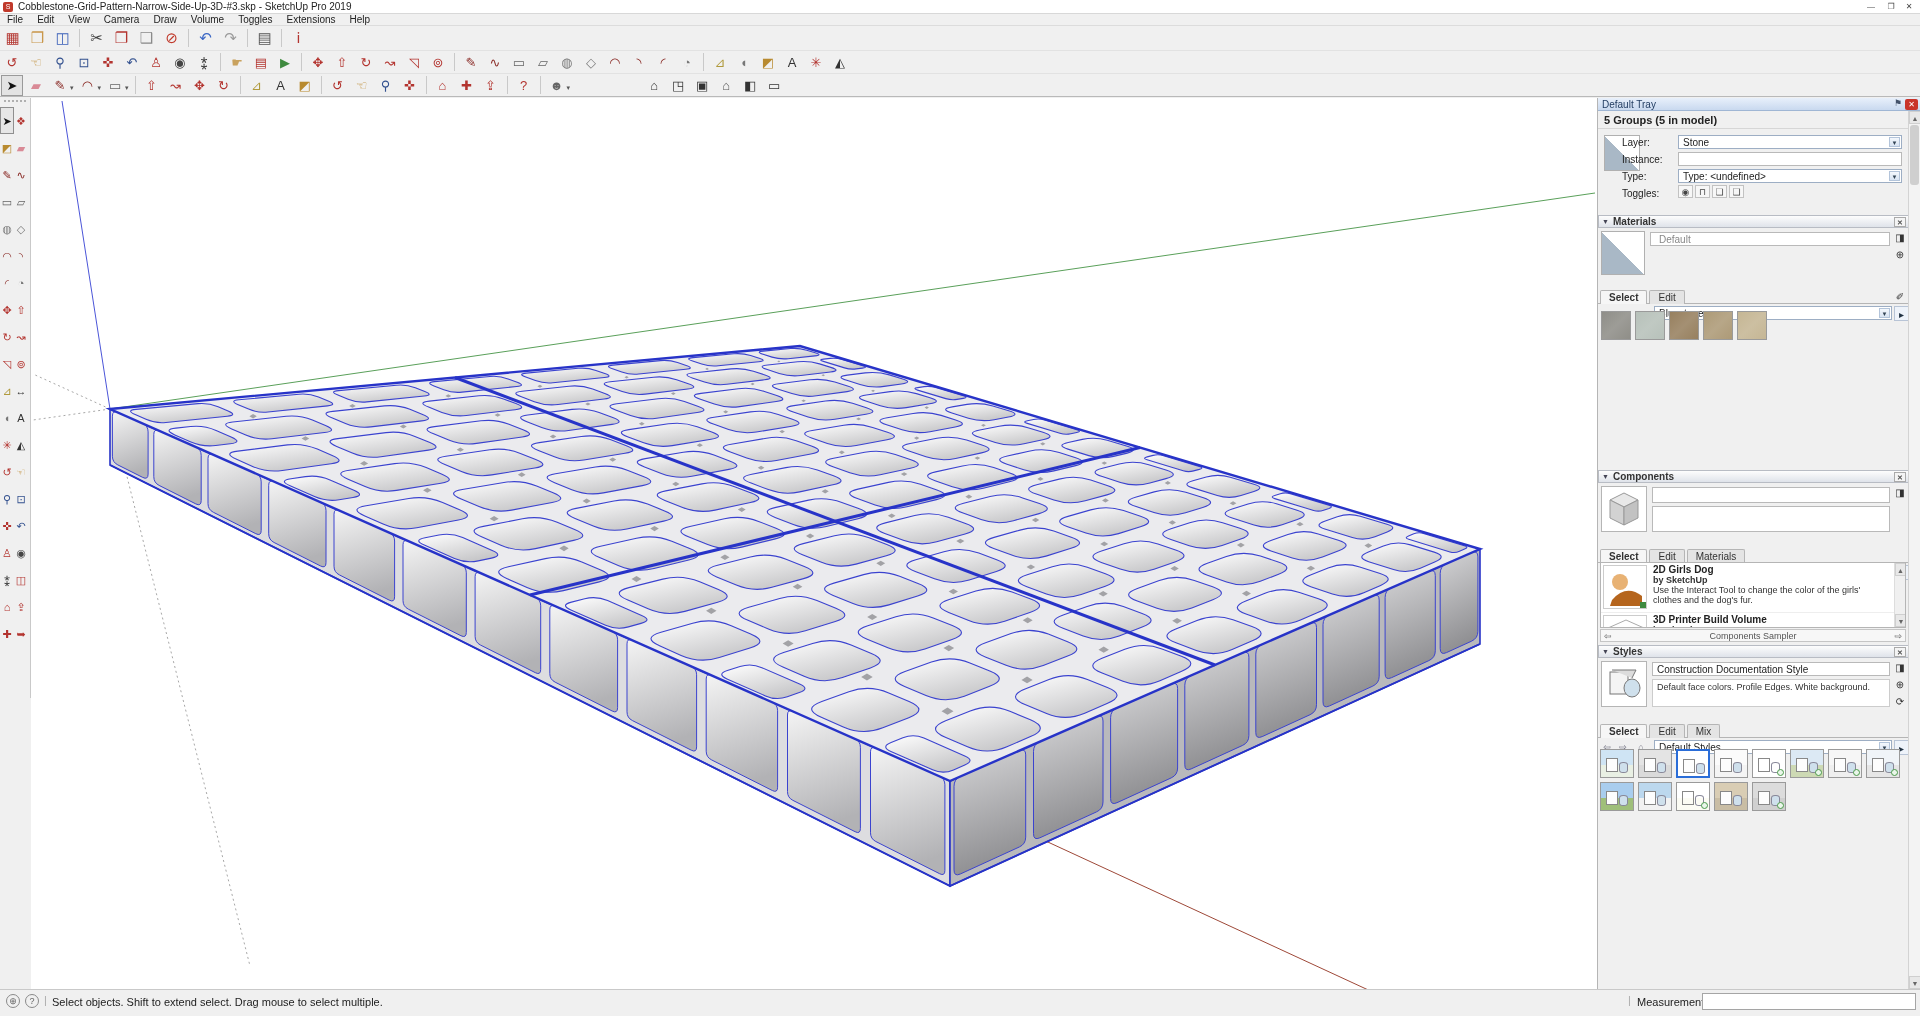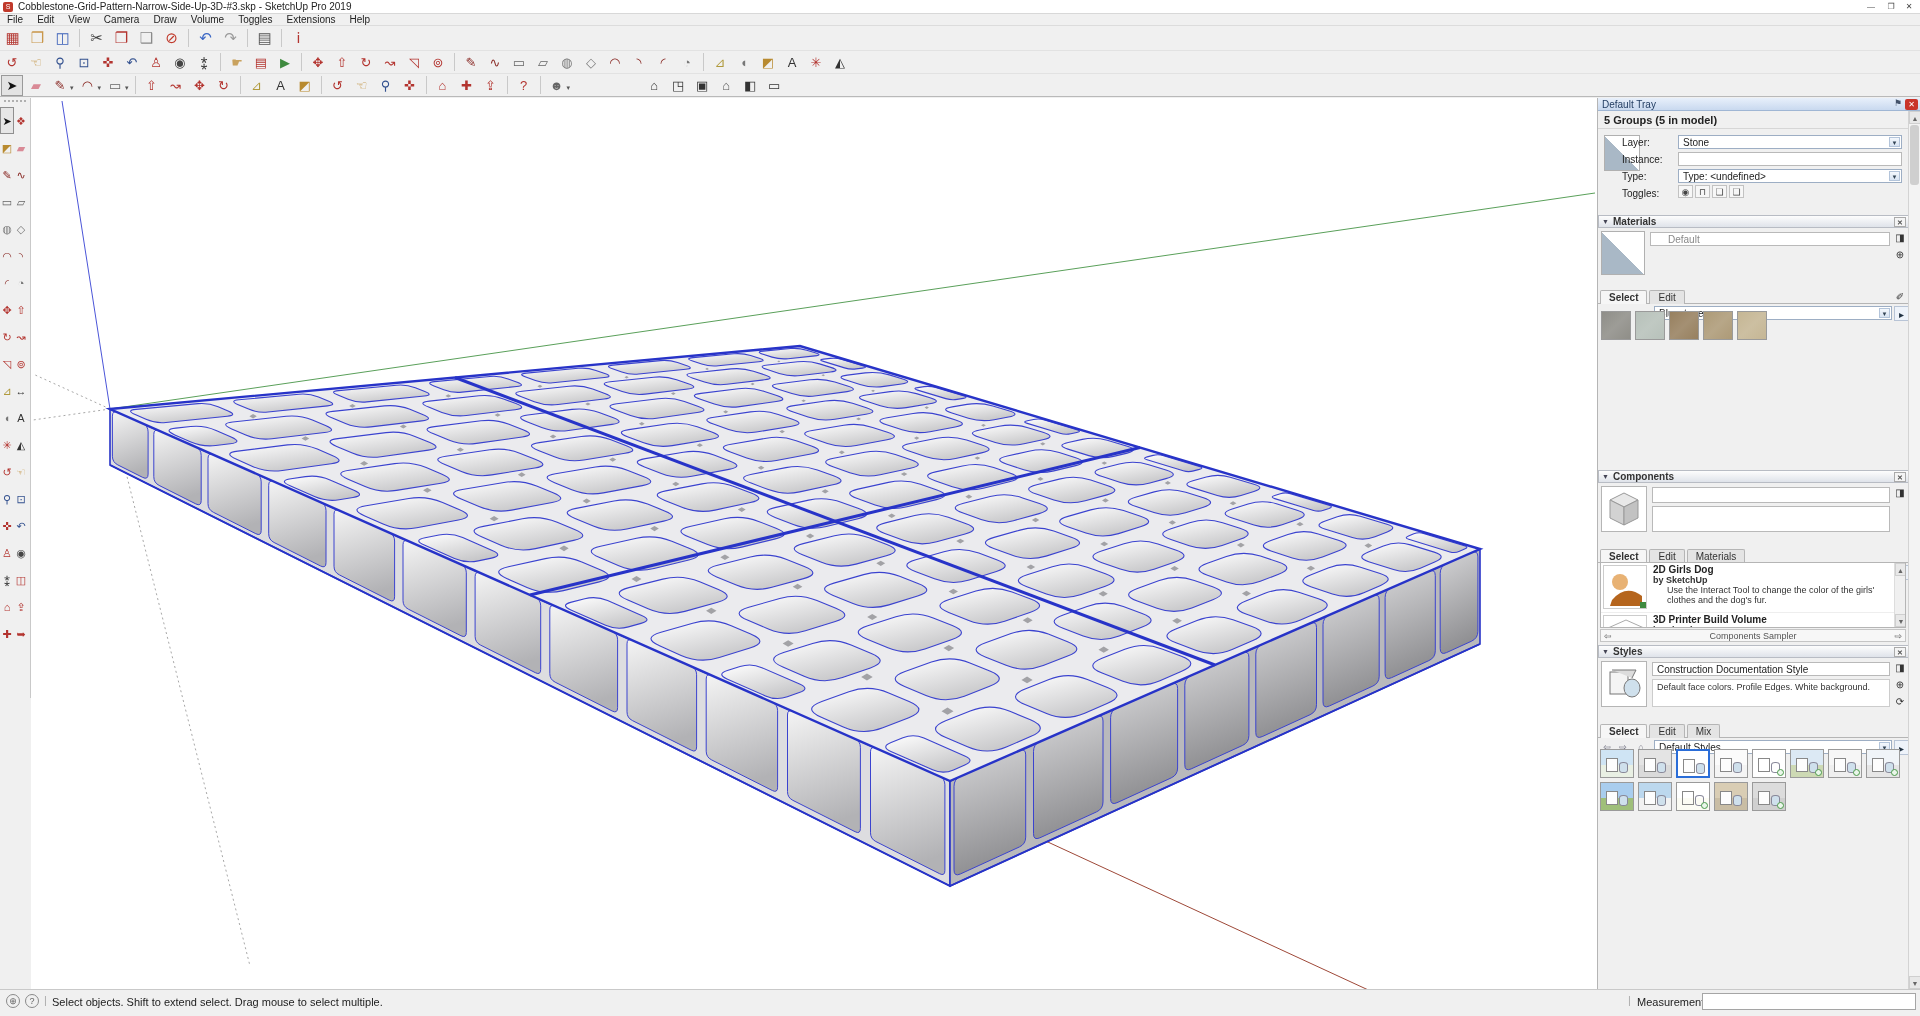--- a/index.html
+++ b/index.html
@@ -117,21 +117,21 @@
     font-size:10px; line-height:14px; color:#333; }
 
   
   #comp-list { position:absolute; left:2px; top:92px; width:306px; height:66px; background:#fff;
     border:1px solid #b5b5b5; overflow:hidden; }
   .comp-item { position:relative; height:50px; border-bottom:1px solid #eee; }
   .comp-thumb { position:absolute; left:2px; top:2px; width:44px; height:44px; border:1px solid #ccc;
     background:#fff; overflow:hidden; }
   .comp-title { position:absolute; left:52px; top:1px; font-weight:bold; font-size:10px; }
   .comp-author { position:absolute; left:52px; top:12px; font-size:9px; color:#333;font-weight:bold; }
-  .comp-desc { position:absolute; left:52px; top:22px; width:230px; font-size:9px; color:#333; line-height:10px;margin-left:14px; }
+  .comp-desc { position:absolute; left:52px; top:22px; width:230px; font-size:9px; color:#333; line-height:10px; }
   #comp-scroll { position:absolute; right:0; top:0; width:11px; height:64px; background:#f0f0f0; border-left:1px solid #ddd; }
   #sampler-bar { position:absolute; left:2px; top:159px; width:306px; height:13px; background:#f7f7f7;
     border:1px solid #c5c5c5; font-size:9px; color:#555; text-align:center; line-height:12px; }
 
   
   .style-thumb { position:absolute; width:34px; height:29px; border:1px solid #9a9a9a; overflow:hidden; }
   .style-thumb.sel { border:2px solid #2a6dd8; }
   .st-cube { position:absolute; left:5px; top:8px; width:12px; height:14px; background:#fdfdfd;
     border:1px solid #888; }
   .st-cyl { position:absolute; left:18px; top:12px; width:9px; height:11px; background:#cfe0ec;
@@ -601,21 +601,21 @@
     <div class="abs" id="ei-toggles" style="left:80px;top:74px"><span class="toggle-ic">◉</span><span class="toggle-ic">⊓</span><span class="toggle-ic">❏</span><span class="toggle-ic">❑</span></div>
   </div>
 
   <div class="abs" style="left:0;top:117px;width:311px">
     <div class="section-header">
       <span class="tri">▼</span>
       <span>Materials</span>
       <span class="sx">✕</span>
     </div>
     <div class="abs preview-tri" style="left:3px;top:16px;width:44px;height:44px"></div>
-    <div class="tfield" style="left:52px;top:17px;width:240px;font-size:10px;line-height:13px;padding-left:17px;color:#888">Default</div>
+    <div class="tfield" style="left:52px;top:17px;width:240px;font-size:10px;line-height:13px;padding-left:8px;color:#888">Default</div>
     <div id="mat-side-icons">
         <span class="mini-ic" style="top: 16px;">◨</span>
         <span class="mini-ic" style="top: 33px;">⊕</span>
       </div>
     <div class="tabs" style="margin-top:62px">
       <span class="mini-ic" style="top:0">✐</span>
     <span class="tab active">Select</span><span class="tab">Edit</span></div>
     <div class="navrow">
       <span class="nav-btn" style="left:2px">⇦</span>
       <span class="nav-btn" style="left:18px">⇨</span>

